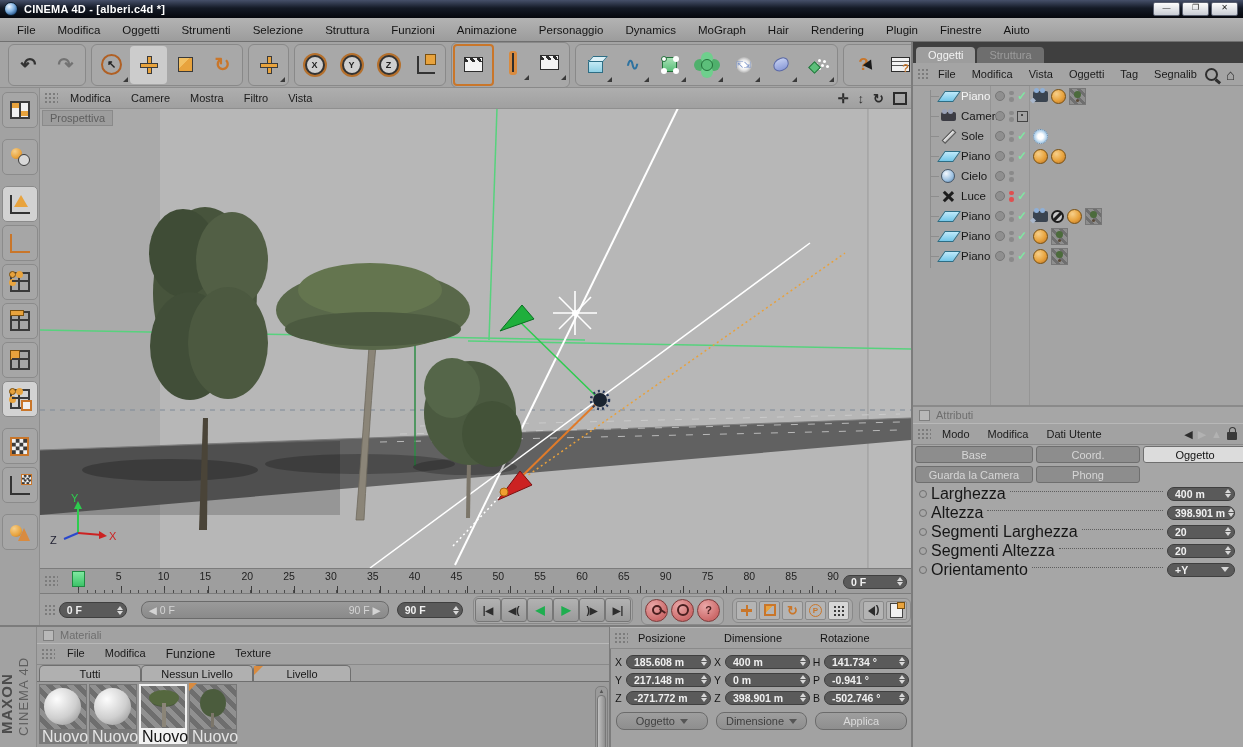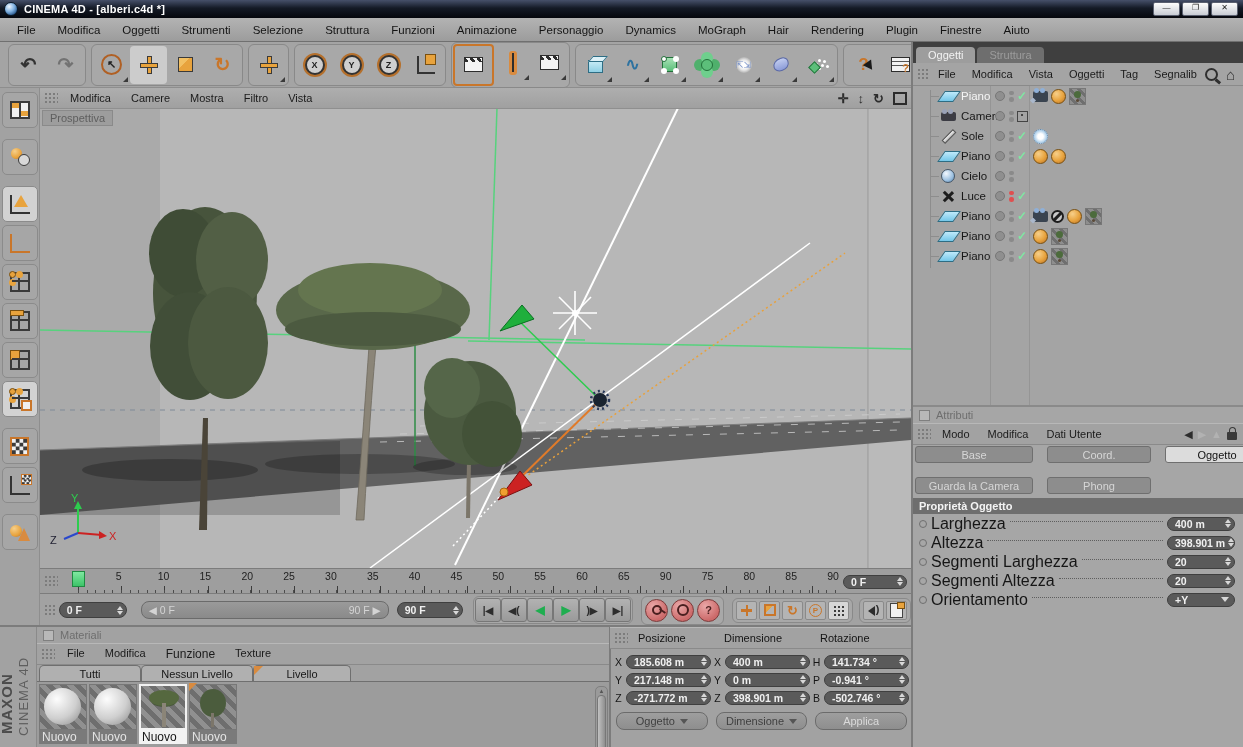--- a/index.html
+++ b/index.html
@@ -159,21 +159,21 @@
   .ptitle{height:16px;display:flex;align-items:center;gap:6px;padding-left:6px;color:#6e6e6e;font-size:11px;}
   .ptitle .sqic{width:9px;height:9px;border:1px solid #7f7f7f;background:#b8b8b8;}
   .pmenu{height:20px;background:#a2a2a2;border-top:1px solid #b8b8b8;border-bottom:1px solid #8a8a8a;display:flex;align-items:center;}
   .pmenu .mi{font-size:11px;padding:0 9px;}
   #attrnav{margin-left:auto;display:flex;align-items:center;gap:5px;padding-right:6px;}
   #attrnav .arr{font-size:11px;color:#2d2d2d;}
   #attrnav .arr.dim{color:#b2b2b2;}
   .lock-ic{width:10px;height:8px;background:#3a3a3a;border-radius:1px;position:relative;margin-top:4px;}
   .lock-ic::before{content:"";position:absolute;left:1.5px;top:-5px;width:5px;height:5px;border:1.5px solid #3a3a3a;border-bottom:none;border-radius:4px 4px 0 0;}
   #attrobj{height:22px;display:flex;align-items:center;gap:7px;padding-left:7px;font-size:12px;color:#141414;}
-  #attrtabs{display:grid;grid-template-columns:118px 104px 104px;gap:14px;padding:1px 2px;}
+  #attrtabs{display:grid;grid-template-columns:118px 104px 104px;gap:3px;padding:1px 2px;}
   .atab{height:15px;font-size:11px;display:flex;align-items:center;justify-content:center;
      border:1px solid #6f6f6f;border-radius:3px;background:#8d8d8d;color:#d6d6d6;}
   .atab.active{background:#dcdcdc;color:#111;}
   .sechead{height:16px;background:#6e6e6e;color:#f4f4f4;font-weight:bold;font-size:11px;display:flex;align-items:center;padding-left:6px;margin-top:3px;}
   .prow{height:19px;display:flex;align-items:center;padding:0 8px 0 6px;}
   .pbullet{width:6px;height:6px;border-radius:50%;border:1.5px solid #6f6f6f;margin-right:4px;flex:none;}
   .plabel{font-size:16px;color:#161616;white-space:nowrap;}
   .leader{flex:1;border-bottom:1px dotted #5e5e5e;margin:0 4px 4px 4px;min-width:6px;}
   .pill{display:flex;align-items:center;background:#5a5a5a;border:1px solid #3f3f3f;border-radius:8px;
      height:14px;color:#f0f0f0;font-size:10.5px;padding:0 3px 0 7px;box-sizing:border-box;}
@@ -236,21 +236,21 @@
   .mtab .lcorner{position:absolute;left:0;top:0;border-top:9px solid #d98b3f;border-right:9px solid transparent;}
   #matlist{position:relative;display:flex;gap:2px;padding:2px 2px;background:#9c9c9c;height:62px;}
   .mat{width:48px;position:relative;}
   .thumb{width:46px;height:44px;border:1px solid #777;background:repeating-linear-gradient(45deg,#909090 0 5px,#6e6e6e 5px 10px);position:relative;overflow:hidden;}
   .thumb.sph::after{content:"";position:absolute;left:4px;top:3px;width:37px;height:37px;border-radius:50%;
      background:radial-gradient(circle at 35% 30%,#fdfdfd,#cfcfcf 55%,#8a8a8a);}
   .thumb.tree1::before{content:"";position:absolute;left:8px;top:4px;width:30px;height:16px;border-radius:50%;background:#55683f;box-shadow:0 4px 0 -3px #47563a;}
   .thumb.tree1::after{content:"";position:absolute;left:21px;top:17px;width:4px;height:24px;background:#8b8578;}
   .thumb.tree2::before{content:"";position:absolute;left:10px;top:4px;width:26px;height:28px;border-radius:50%;background:#4b5c3d;}
   .thumb.tree2::after{content:"";position:absolute;left:21px;top:28px;width:3px;height:14px;background:#7c766a;}
-  .mat .mlabel{height:14px;font-size:12px;color:#e4e4e4;background:rgba(60,60,60,.35);display:flex;align-items:center;padding-left:3px;}
+  .mat .mlabel{height:14px;font-size:16px;color:#e4e4e4;background:rgba(60,60,60,.35);display:flex;align-items:center;padding-left:3px;}
   .mat.selected .thumb{border:2px solid #f2f2f2;width:44px;height:42px;}
   .mat.selected .mlabel{background:#f2f2f2;color:#141414;}
   .mat .ocornr{position:absolute;left:0;top:-1px;border-top:8px solid #d98b3f;border-right:8px solid transparent;z-index:2;}
   #matscroll{position:absolute;right:1px;top:4px;width:11px;height:80px;background:#9a9a9a;border:1px solid #7f7f7f;border-radius:5px;
      display:flex;flex-direction:column;align-items:center;justify-content:space-between;padding:1px 0;}
   #matscroll .sar{font-size:6px;color:#555;}
   #matscroll .sthumb{width:7px;flex:1;margin:1px 0;background:linear-gradient(90deg,#c2c2c2,#8e8e8e);border-radius:4px;border:1px solid #777;}
   #coords{position:absolute;left:610px;top:0;right:0;bottom:0;}
   #coordhead{display:flex;align-items:center;height:20px;background:#a2a2a2;border-top:1px solid #b8b8b8;border-bottom:1px solid #8a8a8a;}
   #coordhead span{font-size:11px;color:#141414;}
@@ -717,21 +717,20 @@
           <span class="lock-ic"></span>
         </span>
       </div>
       <div id="attrtabs">
         <span class="atab">Base</span>
         <span class="atab">Coord.</span>
         <span class="atab active">Oggetto</span>
         <span class="atab">Guarda la Camera</span>
         <span class="atab">Phong</span>
       </div>
-      <div class="sechead">Proprietà Oggetto</div>
       <div class="prow">
         <span class="pbullet"></span>
         <span class="plabel">Larghezza</span>
         <span class="leader"></span>
         <span class="pill">
             <b class="pv">400 m</b>
             <span class="spin">
               <i class="up"></i>
               <i class="dn"></i>
             </span>

